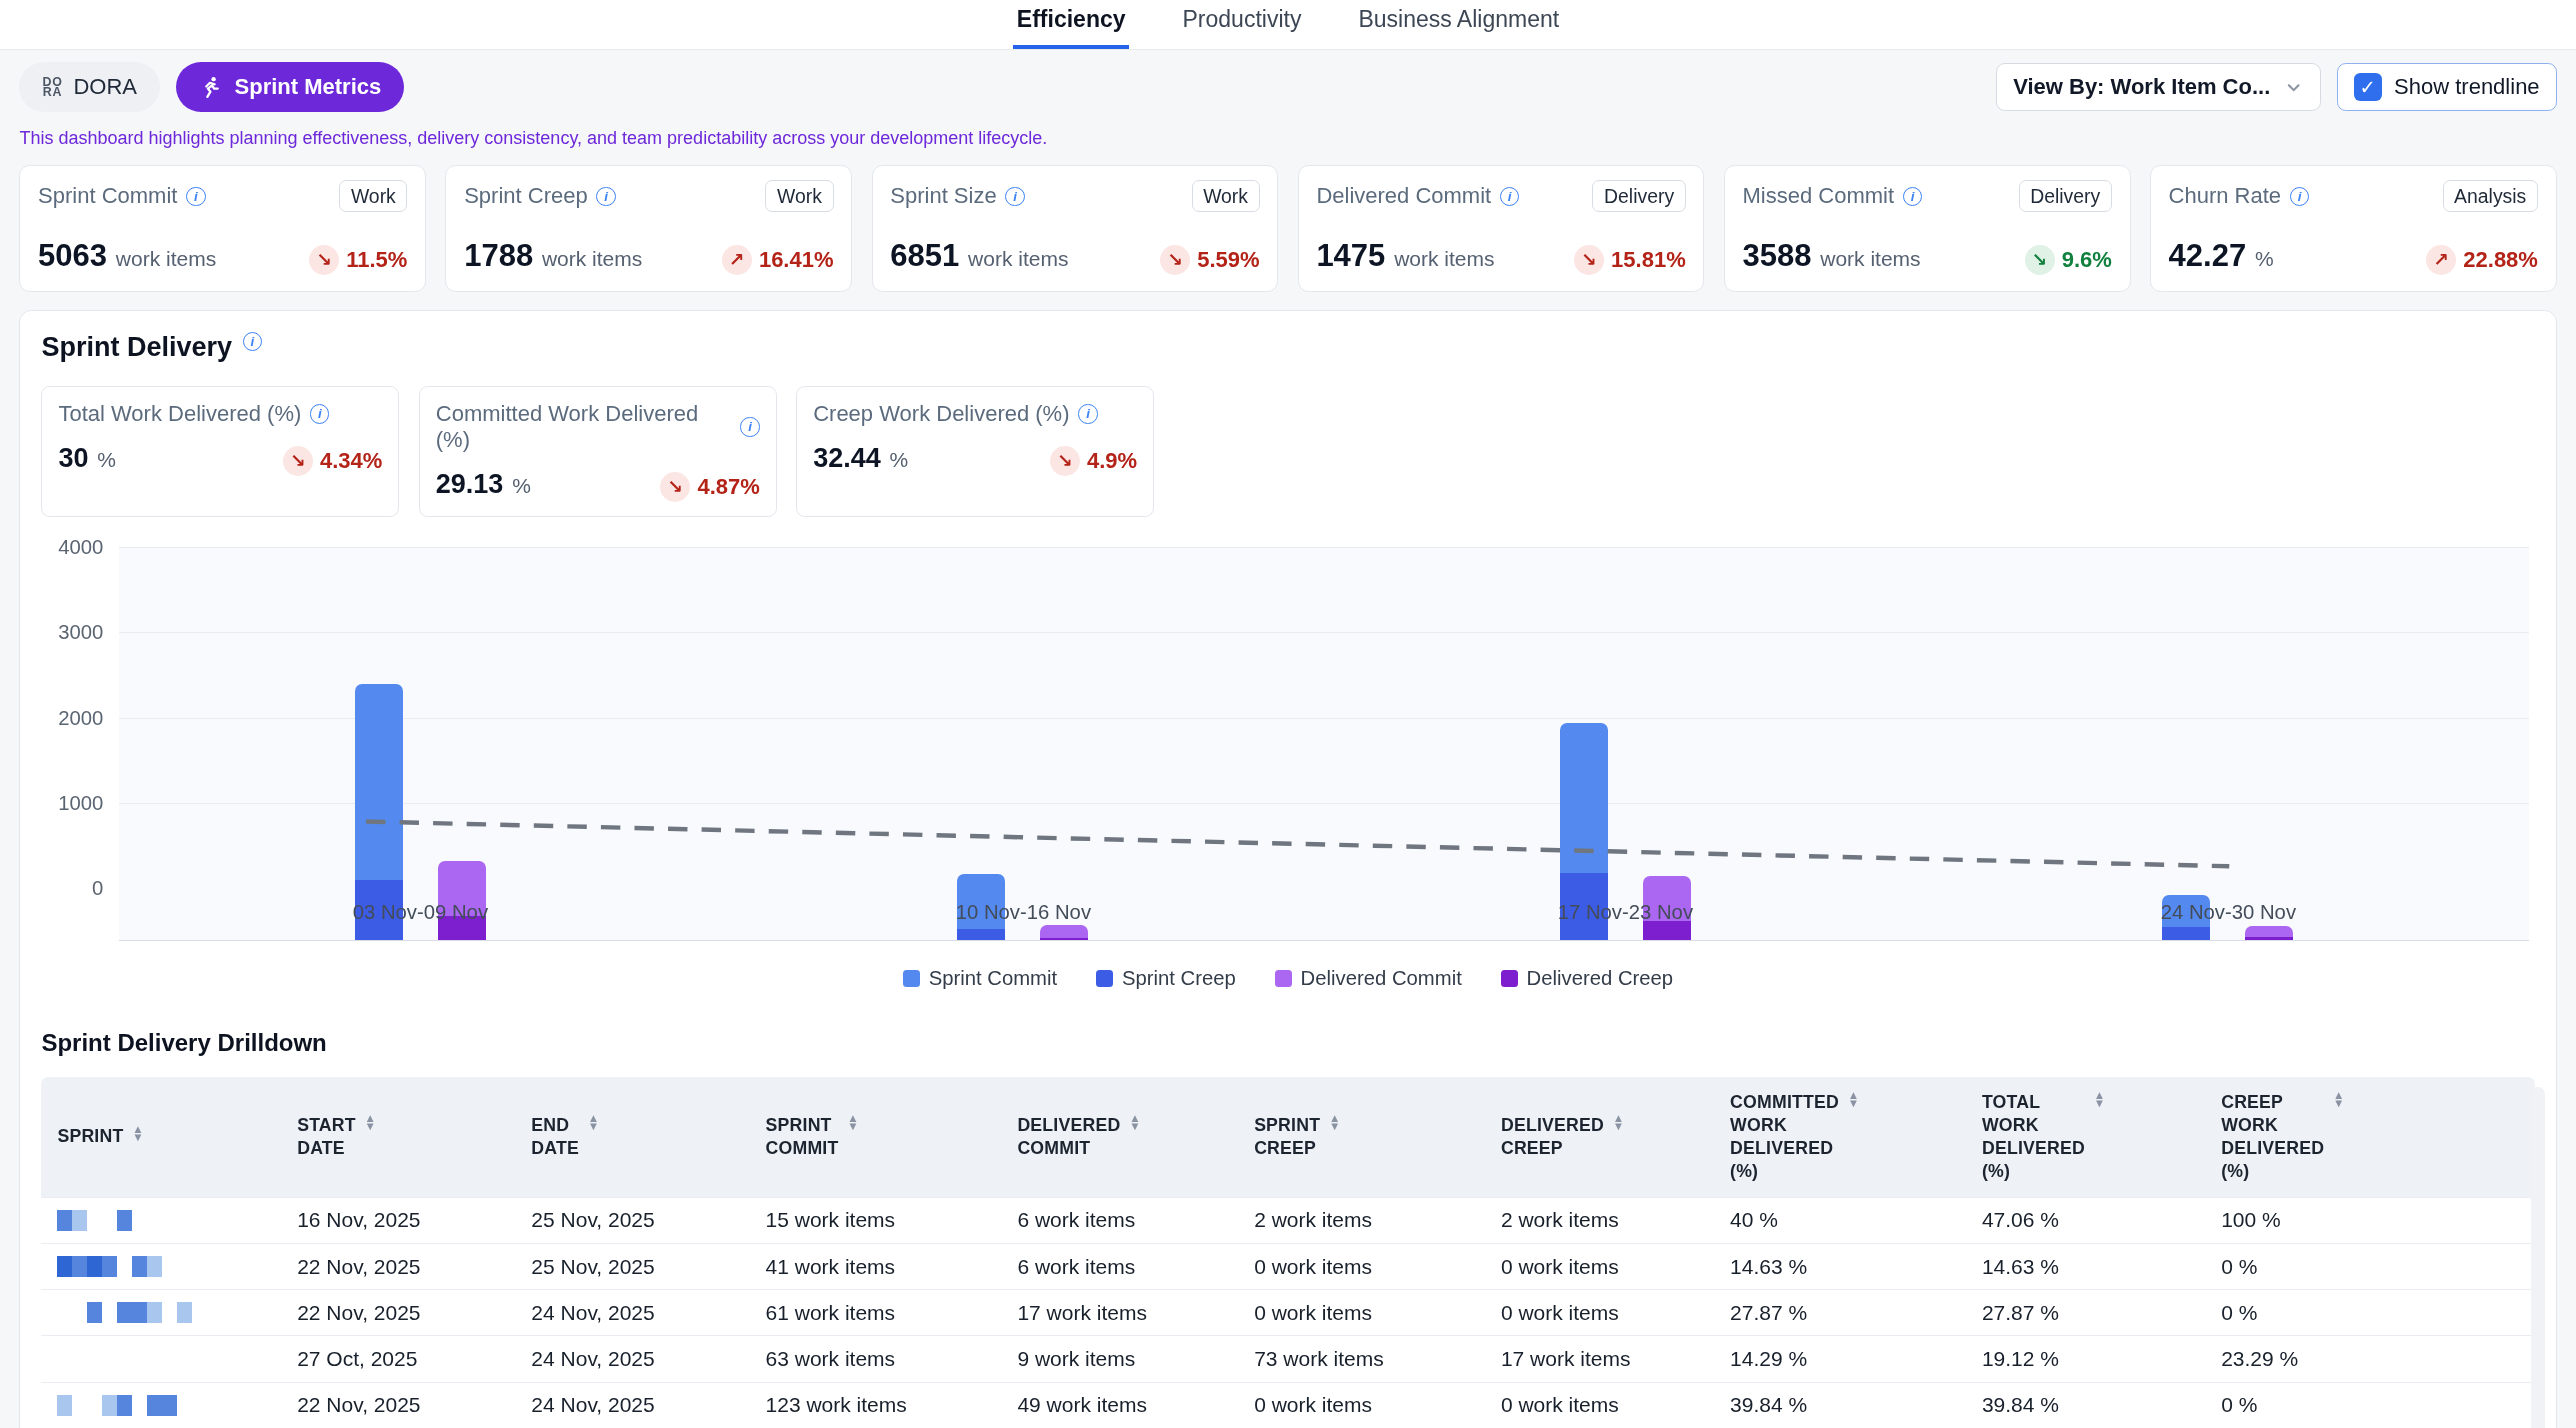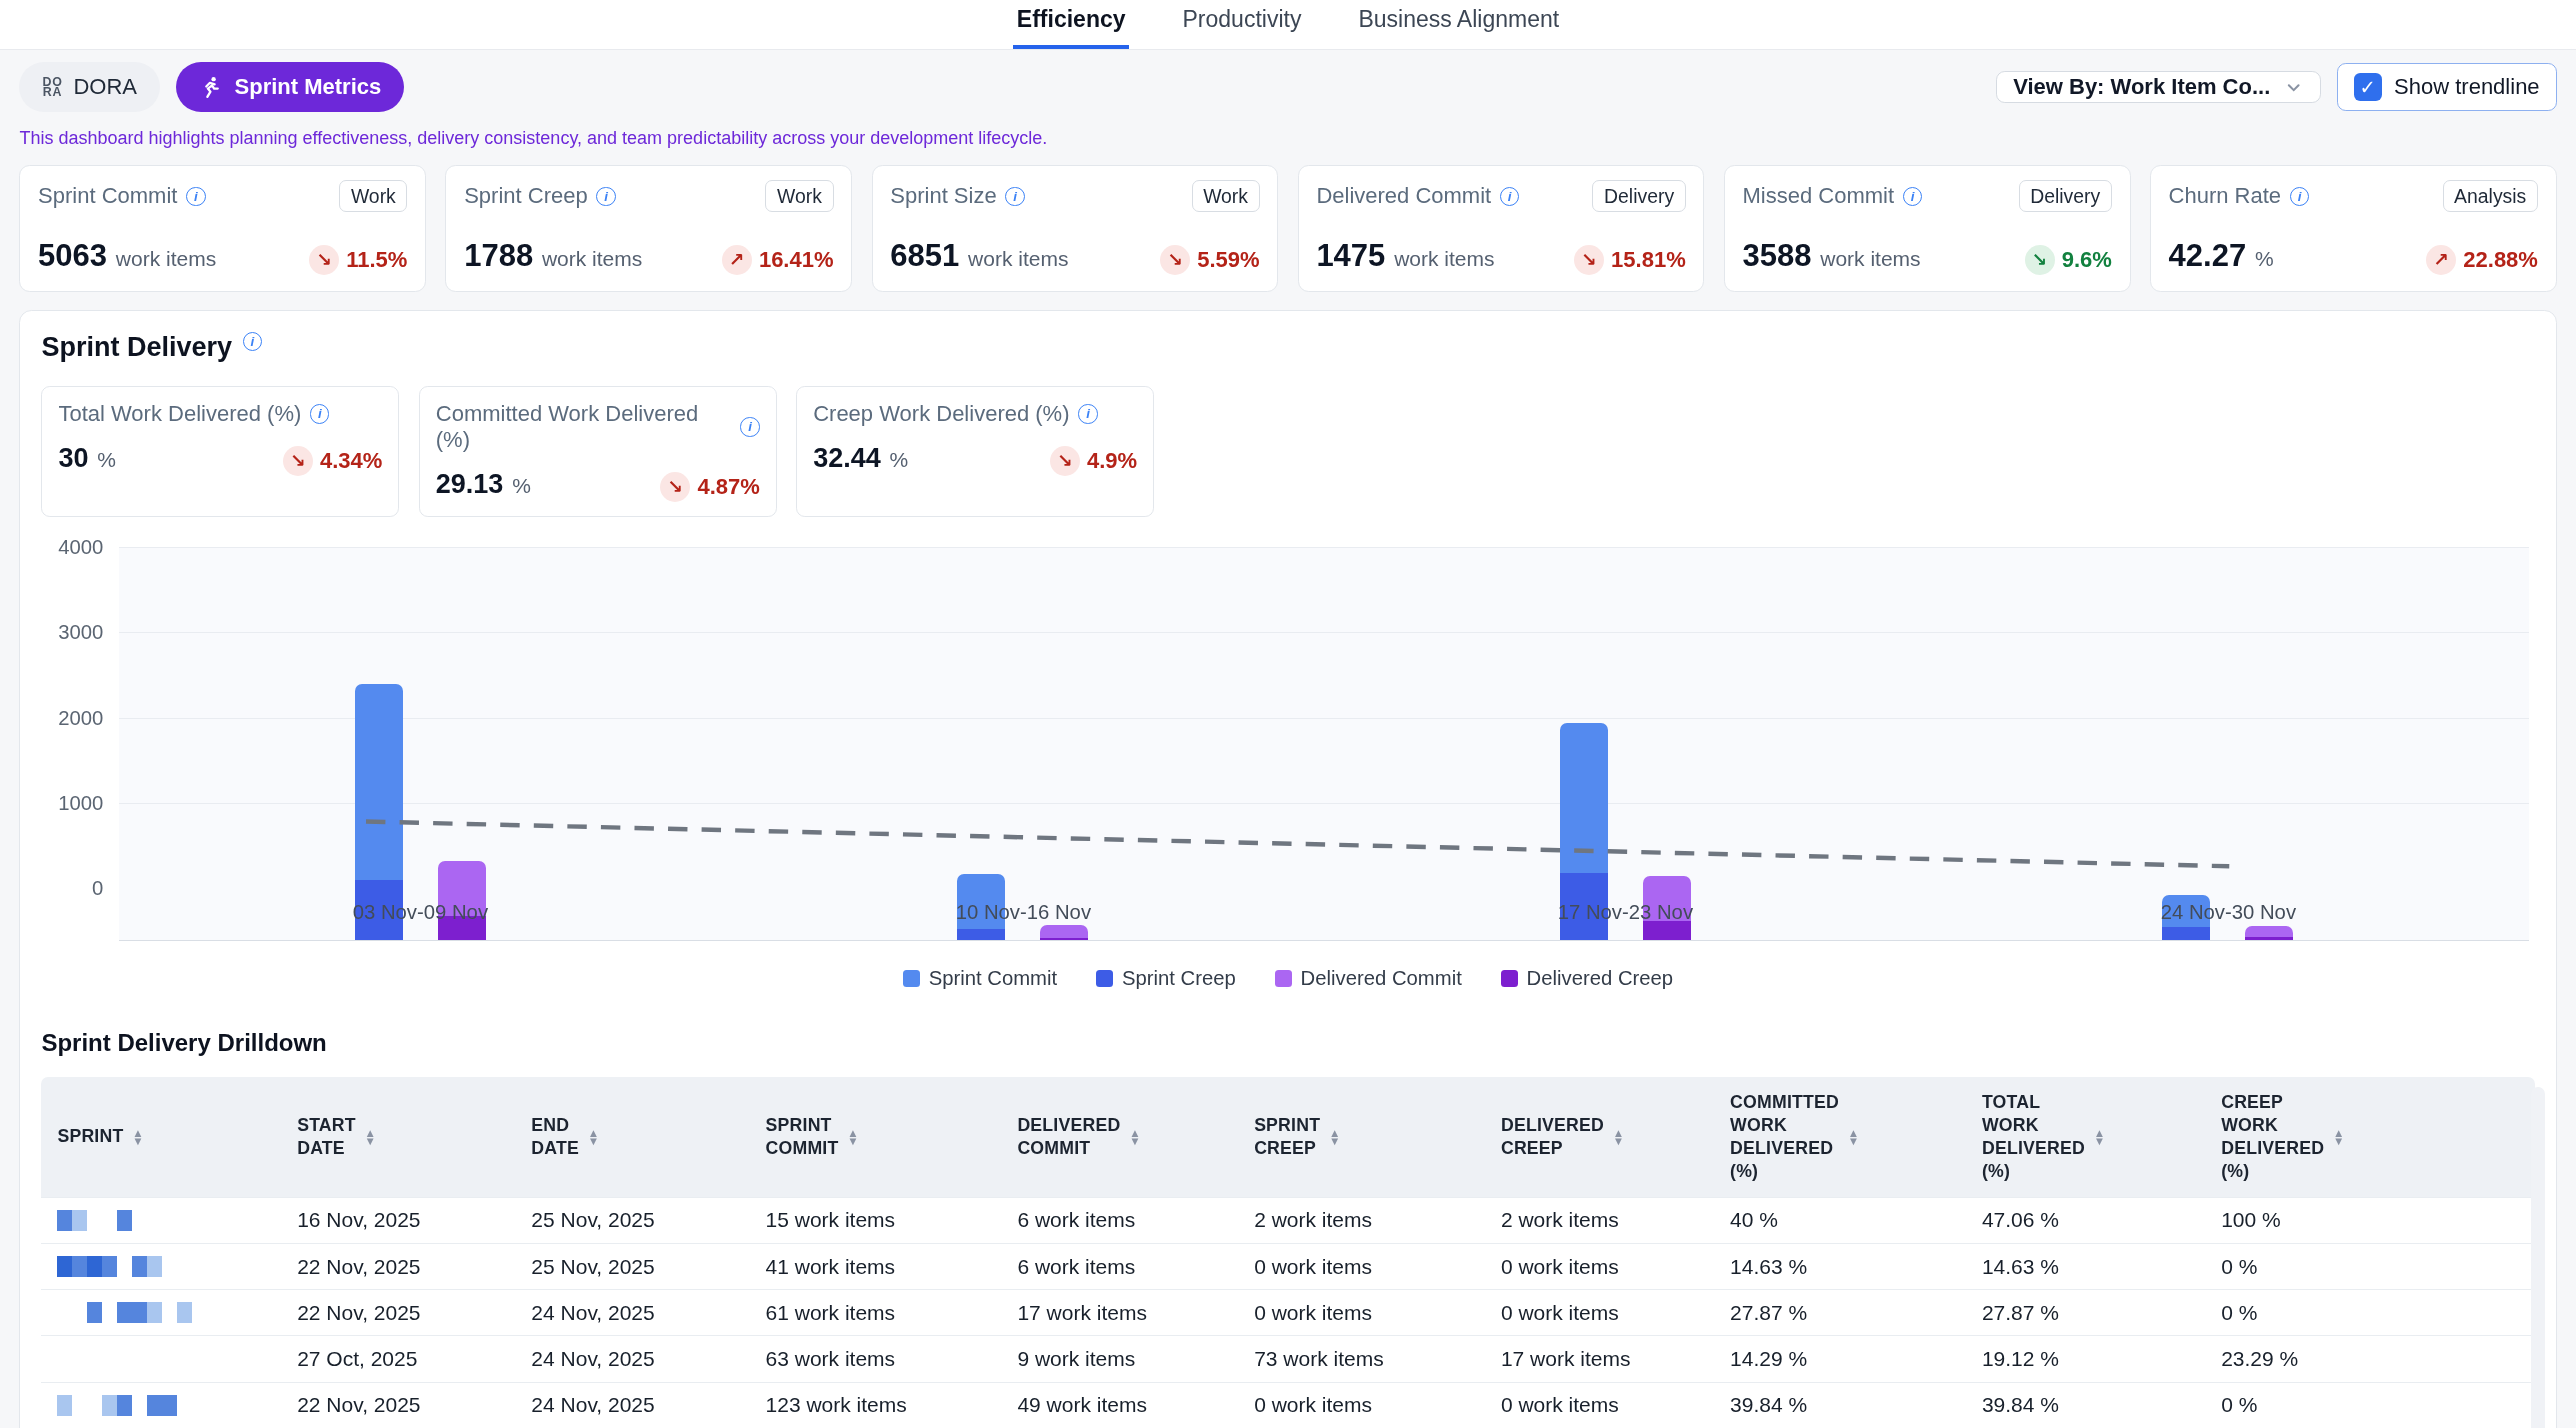--- a/index.html
+++ b/index.html
@@ -19,21 +19,21 @@
     padding:12.4px 19.4px 5.3px; }
   .toolbar .left, .toolbar .right { display:flex; gap:16px; align-items:center; }
   .pill { display:flex; align-items:center; gap:10.6px; border:none; cursor:pointer;
     border-radius:883px; font-size:22px; padding:10.6px 23px; height:50px;
     font-family:inherit; }
   .pill-light { background:#eef0f4; color:#1f2937; }
   .pill-blue  { background:#6d28d9; color:#ffffff; font-weight:600; }
   .dora-glyph { display:flex; flex-direction:column; font-weight:800; font-size:12.4px;
     line-height:10.6px; color:#4b5563; letter-spacing:0.9px; }
   .viewby { display:flex; align-items:center; gap:14px; background:#ffffff;
-    border:1.8px solid #d6dbe2; border-radius:8.8px; padding:10.6px 16px; height:32px;
+    border:1.8px solid #d6dbe2; border-radius:8.8px; padding:10.6px 16px; height:48px;
     font-size:22px; font-weight:600; color:#111827; cursor:pointer; font-family:inherit; }
   .trend-toggle { display:flex; align-items:center; gap:12.4px; background:#ffffff;
     border:1.8px solid #8db0f0; border-radius:8.8px; padding:8.8px 16px; height:48px;
     font-size:22px; color:#111827; cursor:pointer; }
   .cbox { width:28px; height:28px; border-radius:6.2px; background:#2f6fed; color:#fff;
     display:flex; align-items:center; justify-content:center; font-size:19.4px; font-weight:700; }
 
   .desc { font-size:18px; color:#6d28d9; padding:10.6px 19.4px 0; }
 
   
@@ -93,21 +93,21 @@
   .sw { width:17px; height:17px; border-radius:3.5px; }
 
   
   .dd-section { position:relative; margin-top:39px; }
   .dd-title { font-size:24px; font-weight:700; color:#0d1320; }
   table { width:100%; border-collapse:collapse; table-layout:fixed; margin-top:19.4px; }
   thead th { background:#eef1f5; text-align:left; vertical-align:middle;
     padding:14px 0 14px 14px; }
   thead th:first-child { border-radius:7px 0 0 0; padding-left:16px; }
   thead th:last-child  { border-radius:0 7px 0 0; }
-  .th-inner { display:flex; align-items:center; gap:8.8px; }
+  .th-inner { display:flex; align-items:flex-start; gap:8.8px; }
   .th-label { font-size:17.7px; font-weight:700; color:#1c2430; text-transform:uppercase;
     white-space:pre-line; line-height:1.3; letter-spacing:0.2px; }
   .sort { display:flex; flex-direction:column; line-height:8px; font-size:11.5px;
     color:#8a93a3; cursor:pointer; }
   tbody td { font-size:21px; color:#18202b; padding:10.6px 0 10.6px 14px; height:44px;
     border-top:0.9px solid #e9edf1; white-space:nowrap; }
   tbody td:first-child { padding-left:16px; }
   .blocks { display:flex; height:21px; align-items:center; }
   .blk { width:15px; height:21px; }
   .vscroll { position:absolute; right:-10.6px; top:58px; bottom:-21px; width:14px;

